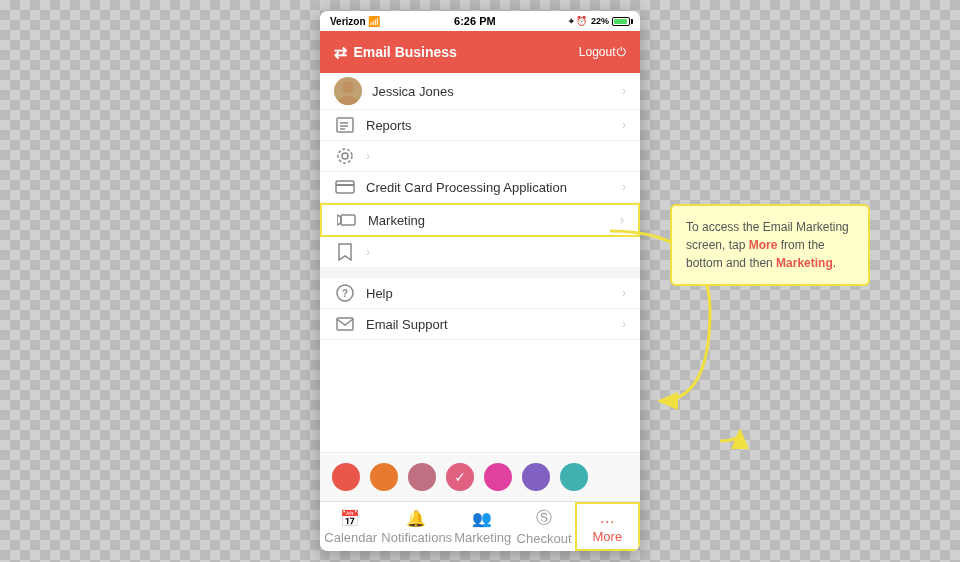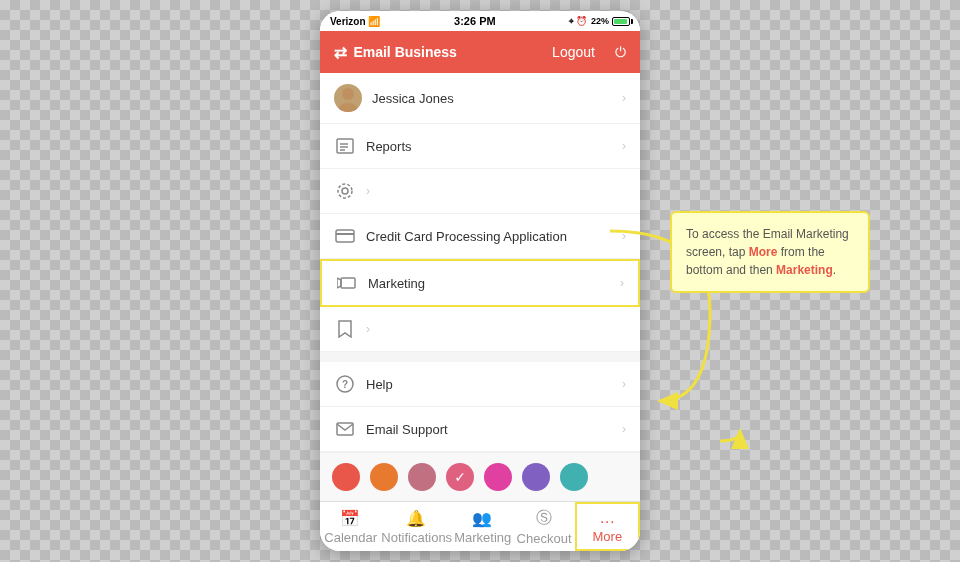--- a/index.html
+++ b/index.html
@@ -34,21 +34,21 @@
       position: relative;
       z-index: 1;
       width: 320px;
       height: 540px;
     }
 
     .phone {
       width: 320px;
       height: 540px;
       background: #fff;
-      border-radius: 20px;
+      border-radius: 8px;
       overflow: hidden;
       box-shadow: 0 4px 20px rgba(0,0,0,0.3);
       display: flex;
       flex-direction: column;
     }
 
     
     .status-bar {
       background: #fff;
       padding: 4px 10px;
@@ -100,36 +100,36 @@
     .header-left {
       display: flex;
       align-items: center;
       gap: 6px;
       font-size: 14px;
       font-weight: 600;
     }
     .header-right {
       display: flex;
       align-items: center;
-      gap: 20px;
-      font-size: 14px;
+      gap: 1px;
+      font-size: 12px;
       font-weight: 500;
     }
 
     
     .menu-list {
       flex: 1;
       overflow: hidden;
       background: #fff;
     }
 
     .menu-item {
       display: flex;
       align-items: center;
-      padding: 11px 14px;
+      padding: 4px 14px;
       border-bottom: 1px solid #f0f0f0;
       position: relative;
       background: #fff;
     }
     .menu-item-icon {
       width: 22px;
       height: 22px;
       margin-right: 10px;
       display: flex;
       align-items: center;
@@ -214,21 +214,21 @@
     .nav-item.more-highlighted {
       border: 2px solid #f0e040;
       color: #e8574a;
     }
     .nav-label { font-size: 13px; }
 
     
     .tooltip-box {
       position: absolute;
       right: -230px;
-      top: 200px;
+      top: 193px;
       width: 200px;
       background: #ffffcc;
       border: 2px solid #f0e040;
       border-radius: 6px;
       padding: 12px 14px;
       font-size: 12px;
       color: #555;
       line-height: 1.5;
       z-index: 10;
     }
@@ -254,21 +254,21 @@
 <body>
 
 <div class="phone-wrapper">
   <div class="phone">
 
     <div class="status-bar">
       <div class="status-left">
         <span>Verizon</span>
         <span>📶</span>
       </div>
-      <div class="status-center">3:26 PM</div>
+      <div class="status-center">6:26 PM</div>
       <div class="status-right">
         <span>⌖</span>
         <span>⏰</span>
         <span>22%</span>
         <span class="battery">
             <span class="battery-fill"></span>
           </span>
       </div>
     </div>
 

